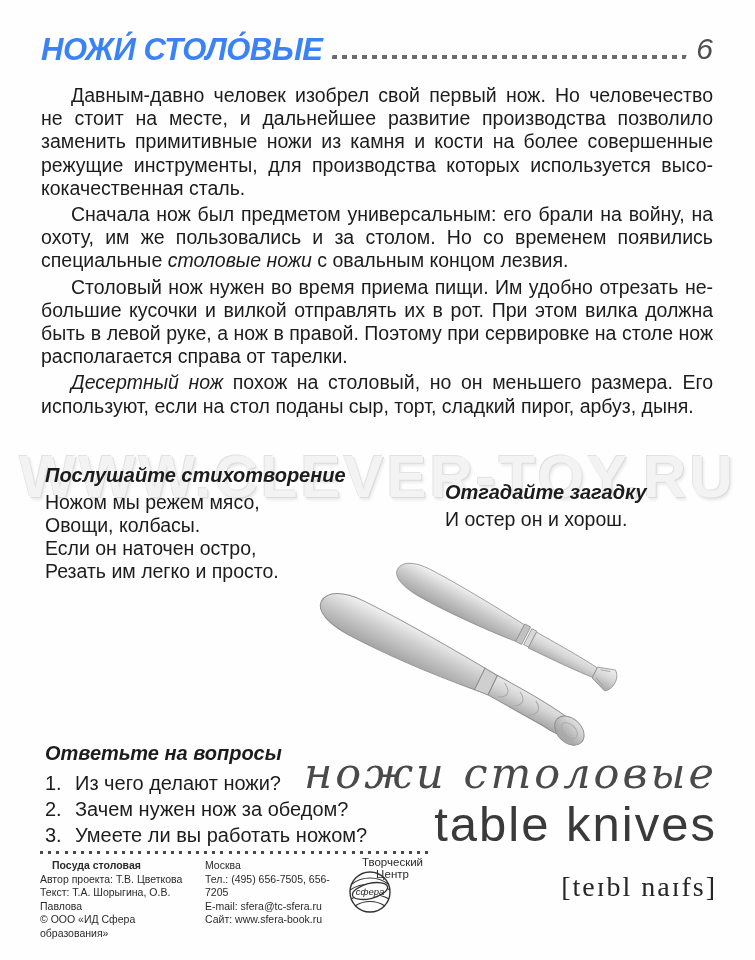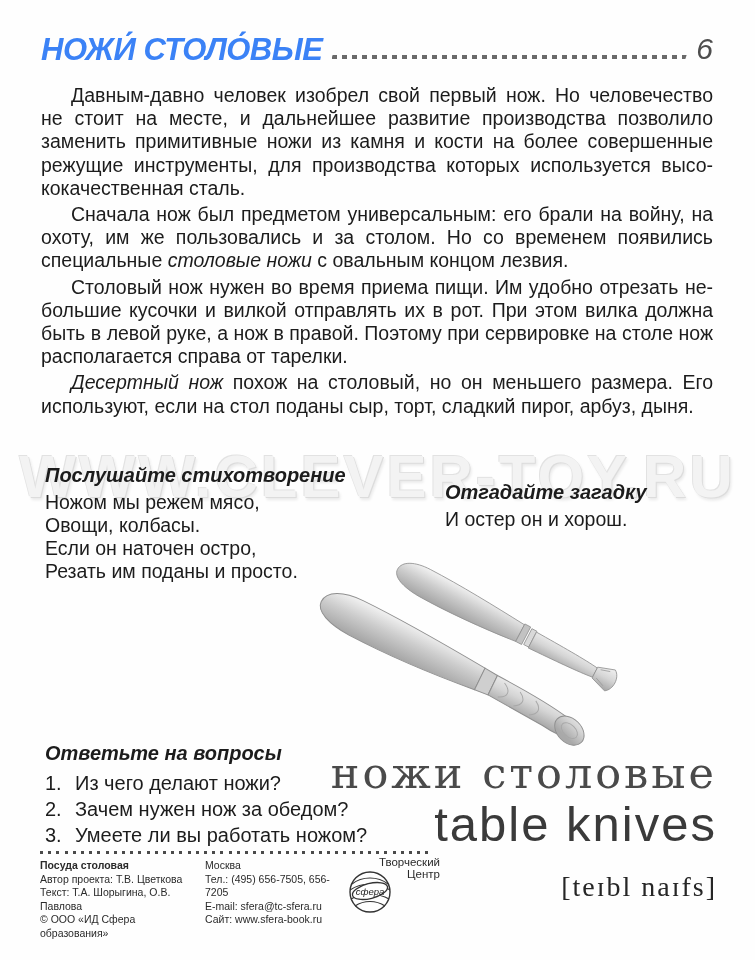--- a/index.html
+++ b/index.html
@@ -35,33 +35,33 @@
   
   .knives{position:absolute;left:295px;top:550px;width:340px;height:200px;}
 
   
   .questions{position:absolute;top:740px;left:45px;width:360px;font-size:20px;line-height:26px;}
   .q-row{display:flex;}
   .q-num{width:30px;flex:none;}
 
   
   .vocab{position:absolute;right:38px;top:748px;text-align:right;}
-  .vocab-ru{font-family:"DejaVu Serif",serif;font-size:43px;color:#4a4a4a;line-height:50px;letter-spacing:3px;white-space:nowrap;}
+  .vocab-ru{font-family:"DejaVu Serif",serif;font-style:italic;font-size:43px;color:#4a4a4a;line-height:50px;letter-spacing:3px;white-space:nowrap;}
   .vocab-en{font-size:49px;color:#3a3a3a;line-height:52px;letter-spacing:2px;font-weight:normal;white-space:nowrap;}
   .vocab-tr{font-family:"Liberation Serif",serif;font-size:28px;color:#262626;line-height:48px;margin-top:13px;letter-spacing:2px;white-space:nowrap;}
 
   
   .footer-sep{position:absolute;top:851px;left:40px;width:393px;height:3px;
     background:repeating-linear-gradient(90deg,#4a4a4a 0 3px,transparent 3px 8.2px);}
   .footer{position:absolute;top:859px;left:40px;width:420px;font-size:10.5px;line-height:13.5px;color:#2a2a2a;}
   .f-col1{position:absolute;left:0;top:0;width:165px;}
   .f-col2{position:absolute;left:165px;top:0;width:135px;}
-  .f-bold{font-weight:bold;}
+  .f-bold{font-weight:bold;margin-left:12px;}
   .tc-logo{position:absolute;left:305px;top:-3px;width:95px;height:65px;}
-  .tc-text{text-align:right;font-size:11.5px;line-height:12px;color:#2a2a2a;}
+  .tc-text{text-align:center;font-size:11.5px;line-height:12px;color:#2a2a2a;}
   .tc-globe{position:absolute;left:2px;top:13px;}
 </style>
 </head>
 <body>
 
 <div class="page">
 
   <div class="watermark">WWW.CLEVER-TOY.RU</div>
 
   <div class="content">
@@ -78,21 +78,21 @@
       <p><span>Столовый нож нужен во время приема пищи. Им удобно отрезать не­большие кусочки и вилкой отправлять их в рот. При этом вилка должна быть в левой руке, а нож в правой. Поэтому при сервировке на столе нож располагается справа от тарелки.</span></p>
       <p><span class="it">Десертный нож</span><span> похож на столовый, но он меньшего размера. Его используют, если на стол поданы сыр, торт, сладкий пирог, арбуз, дыня.</span></p>
     </div>
 
     <div class="cols">
       <div class="col-left">
         <div class="sec-head">Послушайте стихотворение</div>
         <div>Ножом мы режем мясо,</div>
         <div>Овощи, колбасы.</div>
         <div>Если он наточен остро,</div>
-        <div>Резать им поданы и просто.</div>
+        <div>Резать им легко и просто.</div>
       </div>
       <div class="col-right">
         <div class="sec-head">Отгадайте загадку</div>
         <div>И остер он и хорош.</div>
       </div>
     </div>
 
     <svg class="knives" viewBox="0 0 340 200" aria-hidden="true">
       <defs>
         <linearGradient id="bladeG" x1="0" y1="-16" x2="0" y2="16" gradientUnits="userSpaceOnUse">

